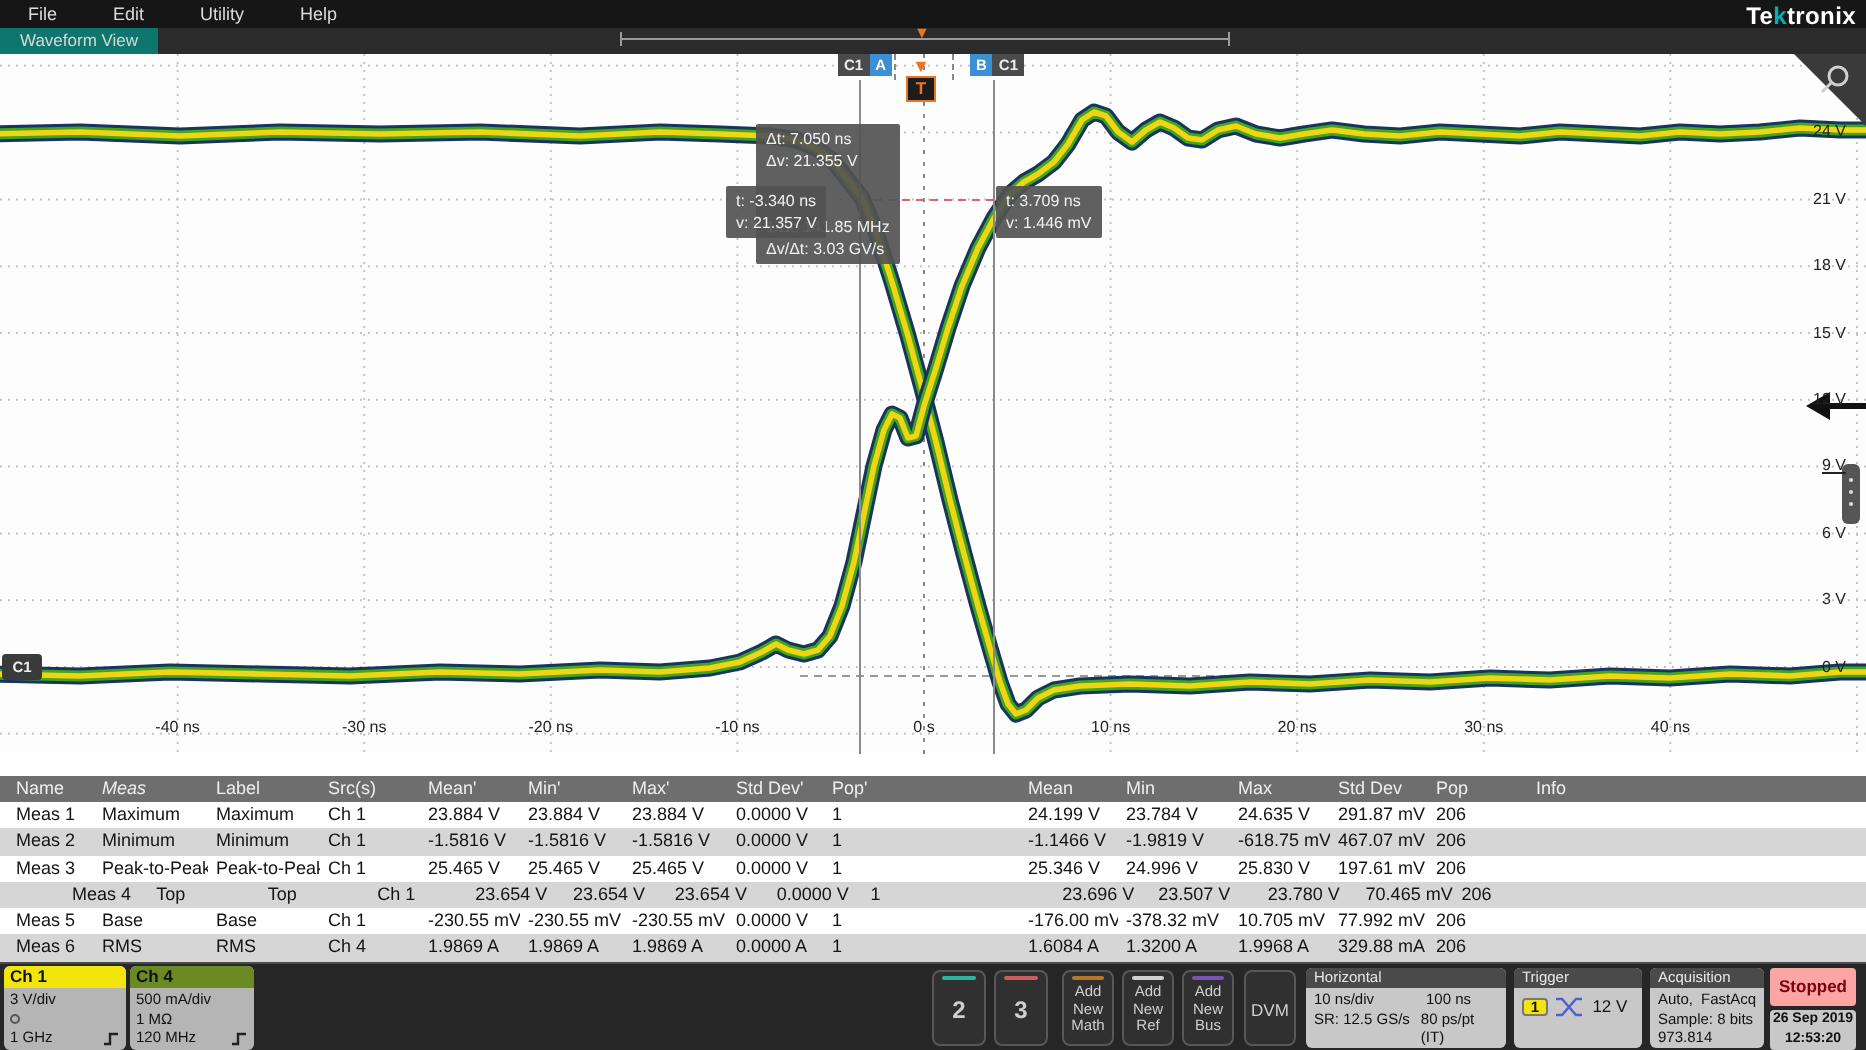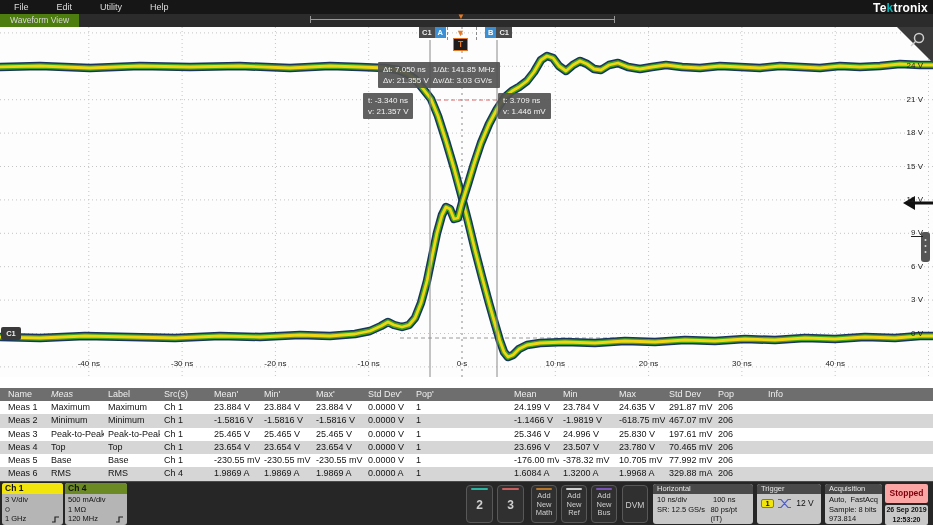--- a/index.html
+++ b/index.html
@@ -10,33 +10,33 @@
     -webkit-font-smoothing:antialiased;
   }
   
   .menubar { position:absolute; left:0; top:0; width:933px; height:14px; background:#161616;
              display:flex; align-items:center; }
   .menu-item { color:#dcdcdc; font-size:9px; padding:0 14px; cursor:default; }
   .logo { position:absolute; right:5px; top:1px; font-size:12px; font-weight:bold; color:#fff; letter-spacing:.2px; }
   .logo .k { color:#00b2b5; }
   
   .tabbar { position:absolute; left:0; top:14px; width:933px; height:13px; background:#2b2b2b; }
-  .tab { position:absolute; left:0; top:0; height:13px; padding:0 10px; background:#4d7c0f;
+  .tab { position:absolute; left:0; top:0; height:13px; padding:0 10px; background:#0f766e;
          color:#d8d8d8; font-size:8.5px; line-height:13px; }
   .minimap-line { position:absolute; left:310px; top:19px; width:304px; border-top:1px solid #9a9a9a; }
   .minimap-tick { position:absolute; top:16px; width:1px; height:7px; background:#9a9a9a; }
   .minimap-trig { position:absolute; left:457px; top:12px; color:#e87722; font-size:8px; }
   
   .wave { position:absolute; left:0; top:27px; width:933px; height:350px; background:#fdfdfd; }
   .wave svg { position:absolute; left:0; top:0; }
   .vlabel { position:absolute; right:10px; width:34px; text-align:right; font-size:8px; color:#222; }
   .tlabel { position:absolute; top:332px; width:44px; text-align:center; font-size:8px; color:#222; }
   .readout { position:absolute; background:rgba(82,82,82,.92); color:#f2f2f2; font-size:8px;
              line-height:11px; padding:2px 5px; border-radius:1px; white-space:nowrap; }
-  .readout.delta { display:flex; gap:4px; }
+  .readout.delta { display:flex; gap:22px;flex-direction:column; }
   .cbadge { position:absolute; top:0; height:11px; display:flex; font-size:7.5px; line-height:11px; font-weight:bold; }
   .cbadge span { padding:0 3px; }
   .seg-dark { background:#4a4a4a; color:#eee; }
   .seg-blue { background:#3b8fd4; color:#fff; }
   .tbadge { position:absolute; left:453px; top:11px; width:15px; height:13px; background:#1d1d1d;
             border:1px solid #e87722; color:#e87722; font-size:8.5px; font-weight:bold;
             text-align:center; line-height:11px; }
   .tarrow { position:absolute; left:456px; top:1px; color:#e87722; font-size:9px; }
   .cursor-dash { position:absolute; top:0; width:0; height:13px; border-left:1px dashed #8a8a8a; }
   .chmark { position:absolute; left:1px; top:300px; width:20px; height:13px; background:#3a3a3a;
@@ -294,21 +294,21 @@
         <div class="mcell" style="width: 48px;">0.0000 V</div>
         <div class="mcell" style="width: 98px;">1</div>
         <div class="mcell" style="width: 49px;">25.346 V</div>
         <div class="mcell" style="width: 56px;">24.996 V</div>
         <div class="mcell" style="width: 50px;">25.830 V</div>
         <div class="mcell" style="width: 49px;">197.61 mV</div>
         <div class="mcell" style="width: 50px;">206</div>
         <div class="mcell" style="width: 161px;"></div>
       </div>
       <div class="mrow alt">
-        <div class="mcell" style="width: 47px;">Meas 4</div>
+        <div class="mcell" style="width: 47px; margin-left: 28px;">Meas 4</div>
         <div class="mcell" style="width: 57px;">Top</div>
         <div class="mcell" style="width: 56px;">Top</div>
         <div class="mcell" style="width: 50px;">Ch 1</div>
         <div class="mcell" style="width: 50px;">23.654 V</div>
         <div class="mcell" style="width: 52px;">23.654 V</div>
         <div class="mcell" style="width: 52px;">23.654 V</div>
         <div class="mcell" style="width: 48px;">0.0000 V</div>
         <div class="mcell" style="width: 98px;">1</div>
         <div class="mcell" style="width: 49px;">23.696 V</div>
         <div class="mcell" style="width: 56px;">23.507 V</div>

